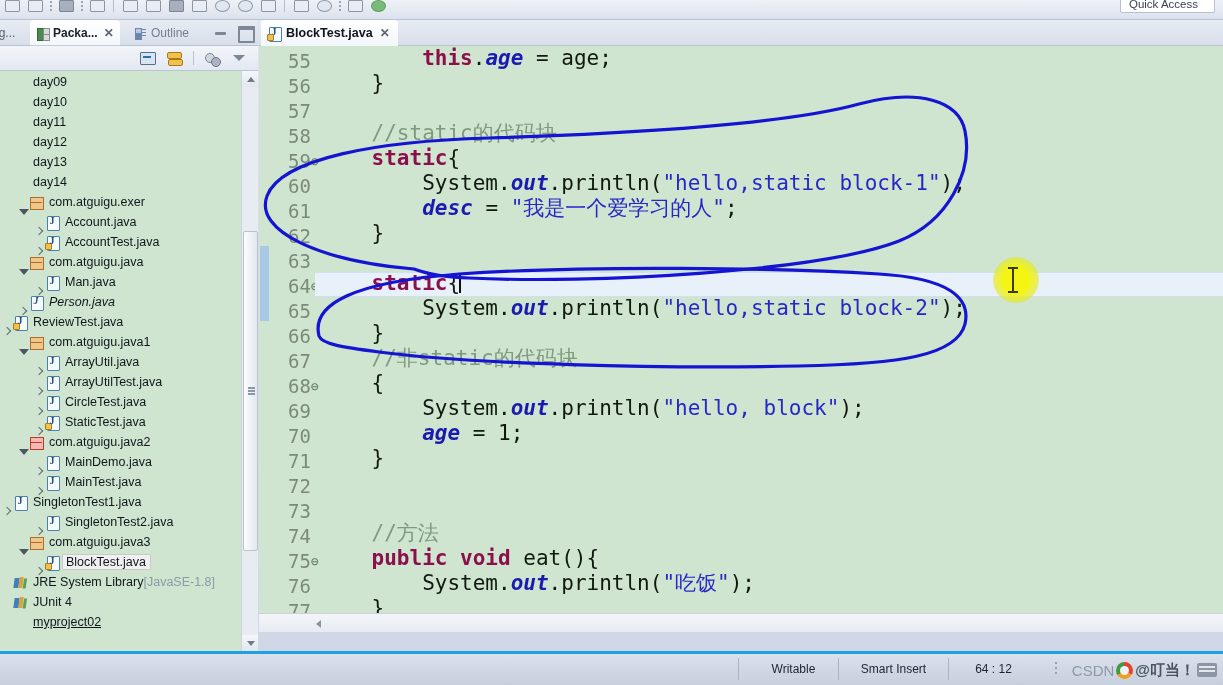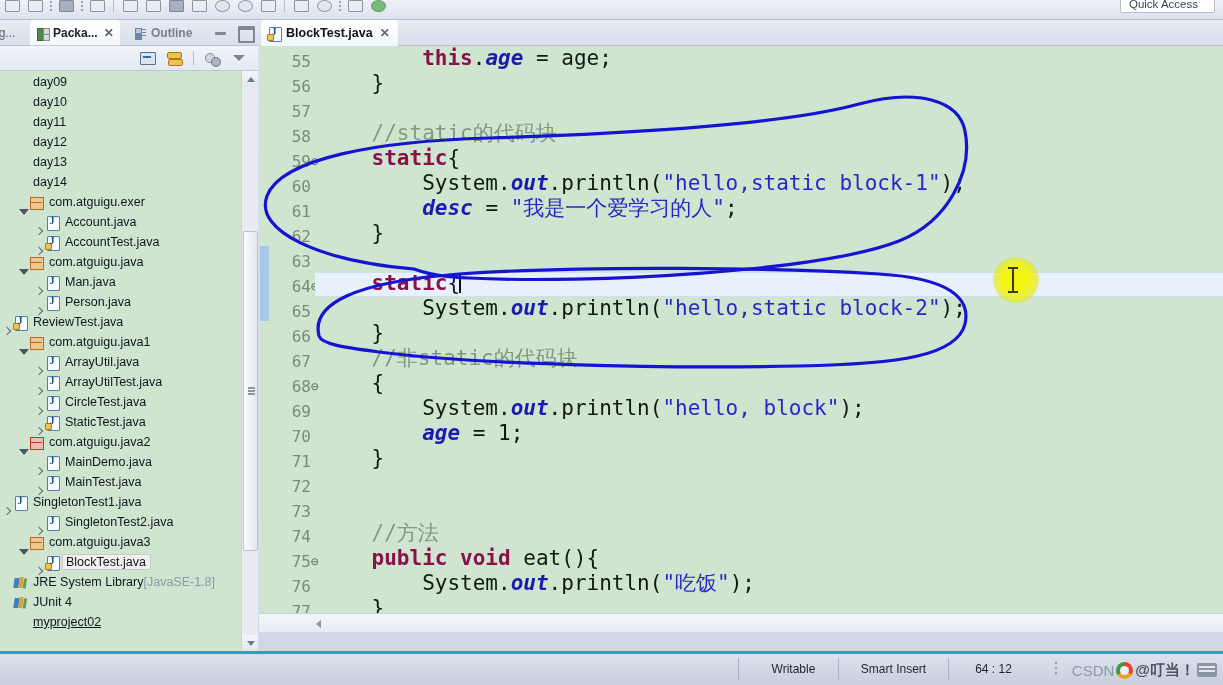--- a/index.html
+++ b/index.html
@@ -63,21 +63,21 @@
     font-size: 12px; padding: 0 6px;
   }
   .vtab.inactive-left { left: -10px; color: #5b6474; }
   .vtab.active {
     left: 30px;
     background: linear-gradient(#ffffff, #f4f7fb);
     border-radius: 4px 4px 0 0;
     color: #1a1f28; font-weight: bold;
     box-shadow: 0 -1px 0 #c3ccda inset;
   }
-  .vtab.outline { left: 128px; color: #767f8e; font-weight: bold; }
+  .vtab.outline { left: 128px; color: #767f8e; }
   .tab-icon {
     width: 13px; height: 13px; position: relative; flex: 0 0 13px;
   }
   .pkg-ico::before {
     content:""; position:absolute; left:1px; top:1px; width:5px; height:11px;
     background:#4a8a4a; border:1px solid #2f6b2f;
   }
   .pkg-ico::after {
     content:""; position:absolute; left:7px; top:1px; width:5px; height:5px;
     background:#d8d8d8; border:1px solid #8a8a8a;
@@ -285,21 +285,21 @@
   }
   .gutter-sel .marker {
     position:absolute; left:1px; width:9px; background:#a8c8e8;
   }
   .ruler {
     position:absolute; left:10px; top:0; width:46px; height:586px;
     background:#cfe5cf;
   }
   .line-num {
     position:absolute; right:4px; width:42px; text-align:right;
-    font-family:"DejaVu Sans Mono", monospace; font-size:16px; color:#7b8a7b;
+    font-family:"DejaVu Sans Mono", monospace; font-size:19px; color:#7b8a7b;
     line-height:25px; height:25px;
   }
   .fold {
     position:absolute; left:52px; width:10px; height:25px;
     font-family:"DejaVu Sans Mono", monospace; font-size:13px; color:#5d7a5d;
     line-height:25px;
   }
   .code-body {
     position:absolute; left:62px; top:0; right:0; height:586px;
     font-family:"DejaVu Sans Mono", monospace; font-size:21px;
@@ -516,21 +516,21 @@
           <div class="node" style="padding-left: 16px; text-align: center;">
             <span class="arr-d"></span>
             <span class="ico ico-pkg"></span>
             <span class="lbl">com.atguigu.java</span>
           </div>
           <div class="node" style="padding-left: 32px;">
             <span class="arr-r"></span>
             <span class="ico ico-java"></span>
             <span class="lbl">Man.java</span>
           </div>
-          <div class="node" style="padding-left: 32px;">
+          <div class="node" style="padding-left: 16px; font-style: italic;">
             <span class="arr-r"></span>
             <span class="ico ico-java"></span>
             <span class="lbl">Person.java</span>
           </div>
           <div class="node" style="">
             <span class="arr-r"></span>
             <span class="ico ico-java warn">
               <span class="badge"></span>
             </span>
             <span class="lbl">ReviewTest.java</span>

